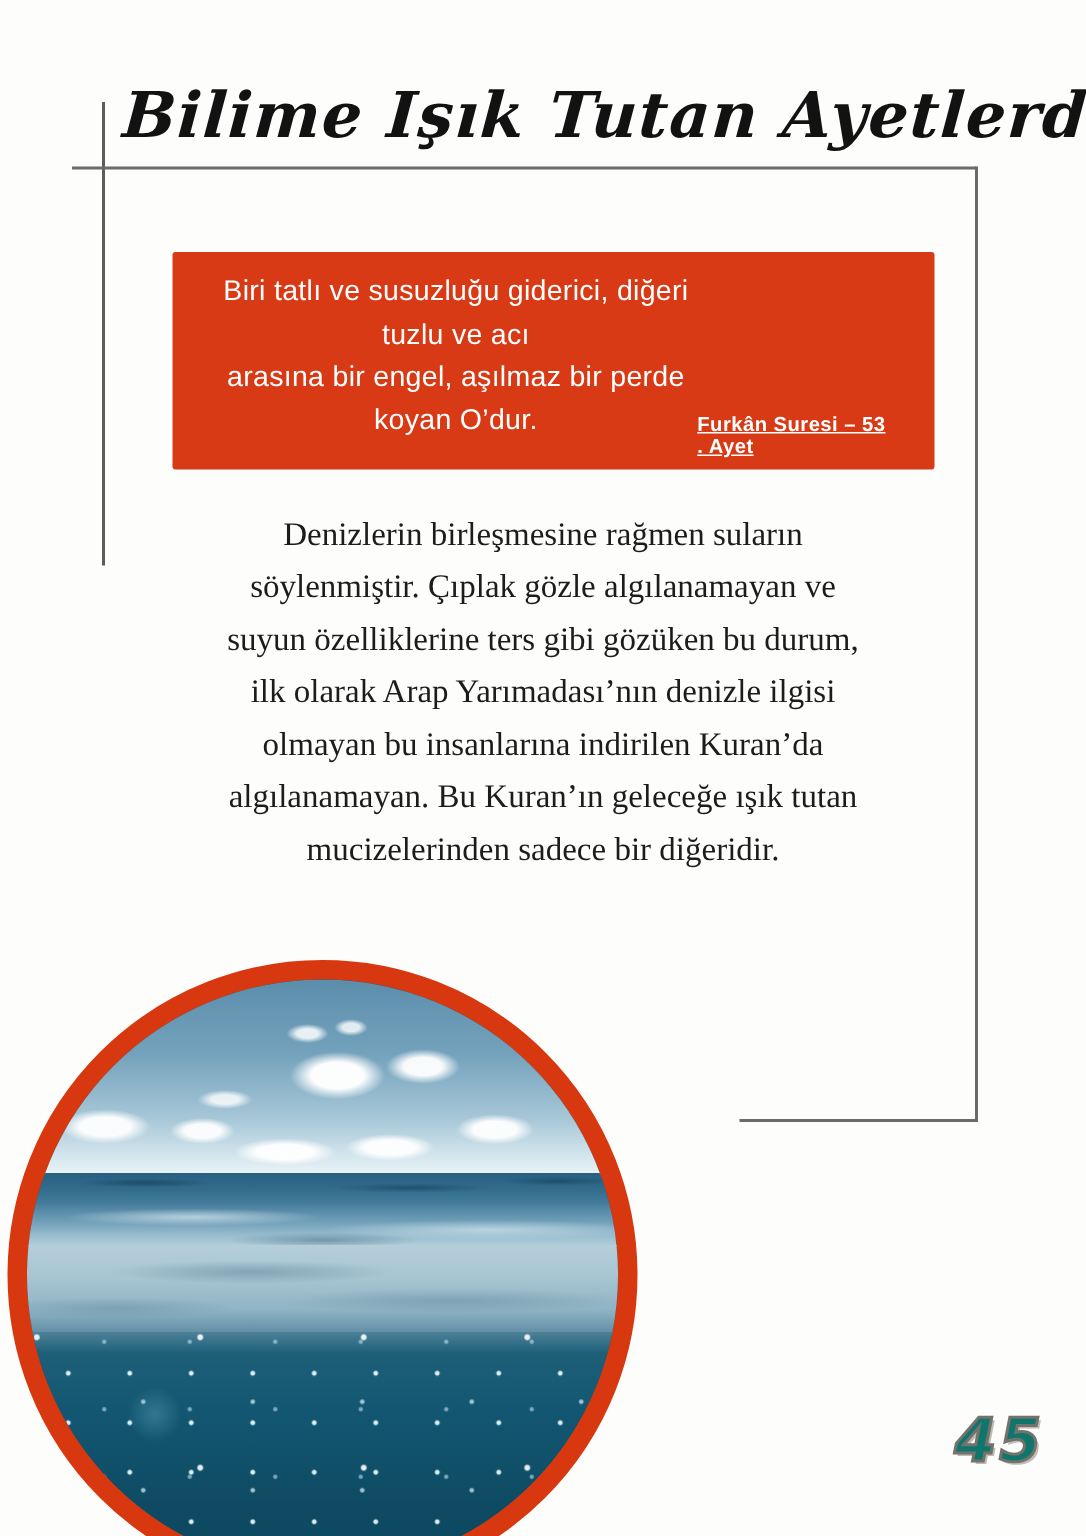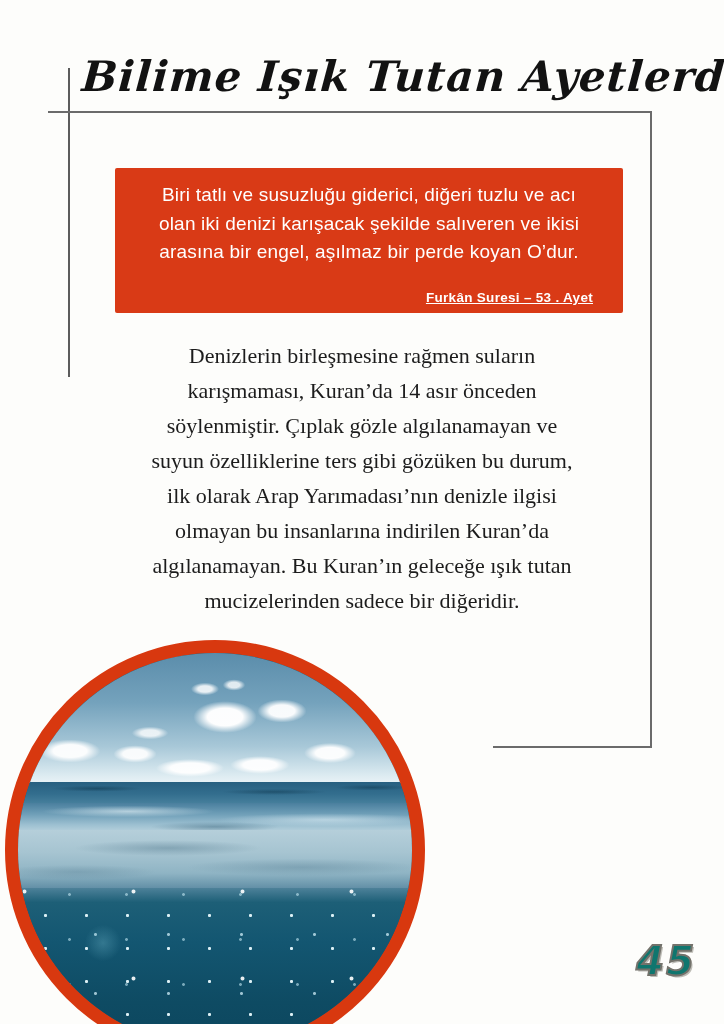--- a/index.html
+++ b/index.html
@@ -46,21 +46,21 @@
     left: 115px;
     top: 168px;
     width: 508px;
     height: 145px;
     background: #d93a16;
     border-radius: 2px;
     color: #ffffff;
     box-sizing: border-box;
     padding: 13px 28px 8px 28px;
     display: flex;
-    flex-direction: column;
+    flex-direction: row;
   }
   .verse-text {
     text-align: center;
     font-size: 19px;
     line-height: 28.5px;
     letter-spacing: 0.2px;
   }
   .verse-line { display: block; }
   .verse-attribution {
     margin-top: auto;
@@ -195,29 +195,27 @@
 
   <div class="rule left-rule"></div>
   <h1 class="title">Bilime Işık Tutan Ayetlerden</h1>
   <div class="rule title-rule"></div>
   <div class="rule right-rule"></div>
   <div class="rule right-foot-rule"></div>
 
   <section class="verse-box">
     <div class="verse-text">
       <span class="verse-line">Biri tatlı ve susuzluğu giderici, diğeri tuzlu ve acı</span>
-      <span class="verse-line">olan iki denizi karışacak şekilde salıveren ve ikisi</span>
       <span class="verse-line">arasına bir engel, aşılmaz bir perde koyan O’dur.</span>
     </div>
     <div class="verse-attribution">Furkân Suresi – 53 . Ayet</div>
   </section>
 
   <section class="body-text">
     <span class="body-line">Denizlerin birleşmesine rağmen suların</span>
-    <span class="body-line">karışmaması, Kuran’da 14 asır önceden</span>
     <span class="body-line">söylenmiştir. Çıplak gözle algılanamayan ve</span>
     <span class="body-line">suyun özelliklerine ters gibi gözüken bu durum,</span>
     <span class="body-line">ilk olarak Arap Yarımadası’nın denizle ilgisi</span>
     <span class="body-line">olmayan bu insanlarına indirilen Kuran’da</span>
     <span class="body-line">algılanamayan. Bu Kuran’ın geleceğe ışık tutan</span>
     <span class="body-line">mucizelerinden sadece bir diğeridir.</span>
   </section>
 
   <figure class="ocean-circle">
     <div class="photo">

